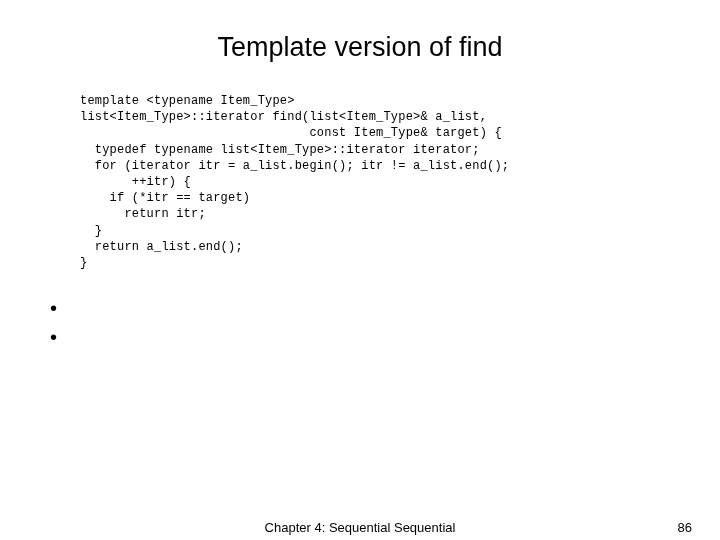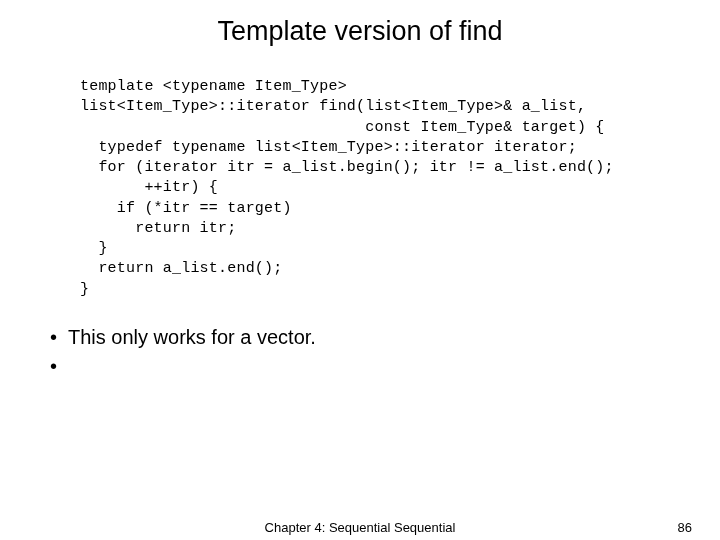--- a/index.html
+++ b/index.html
@@ -7,34 +7,34 @@
     width: 720px;
     height: 540px;
     background: #ffffff;
     font-family: Arial, Helvetica, sans-serif;
     position: relative;
     overflow: hidden;
   }
   .slide {
     width: 100%;
     height: 100%;
-    padding: 12px 40px 20px 40px;
+    padding: 28px 40px 20px 40px;
     position: relative;
   }
   .title {
     text-align: center;
     font-size: 27px;
     font-weight: 400;
     color: #000;
     margin-bottom: 30px;
     margin-top: 4px;
   }
   .code-block {
     font-family: "Courier New", Courier, monospace;
-    font-size: 15px;
+    font-size: 12px;
     line-height: 1.35;
     color: #000;
     white-space: pre;
     margin-left: 40px;
     letter-spacing: 0.2px;
   }
   .bullets {
     margin-top: 24px;
     margin-left: 10px;
     font-size: 20px;
@@ -85,21 +85,20 @@
        ++itr) {
     if (*itr == target)
       return itr;
   }
   return a_list.end();
 }</div>
 
   <div class="bullets">
     <div class="row">
       <span class="dot">•</span>
-      <span>This only works for a vector.</span>
     </div>
     <div class="row">
       <span class="dot">•</span>
     </div>
   </div>
 
   <div class="footer">
     <span class="footer-center">Chapter 4: Sequential Sequential</span>
     <span class="footer-right">86</span>
   </div>

